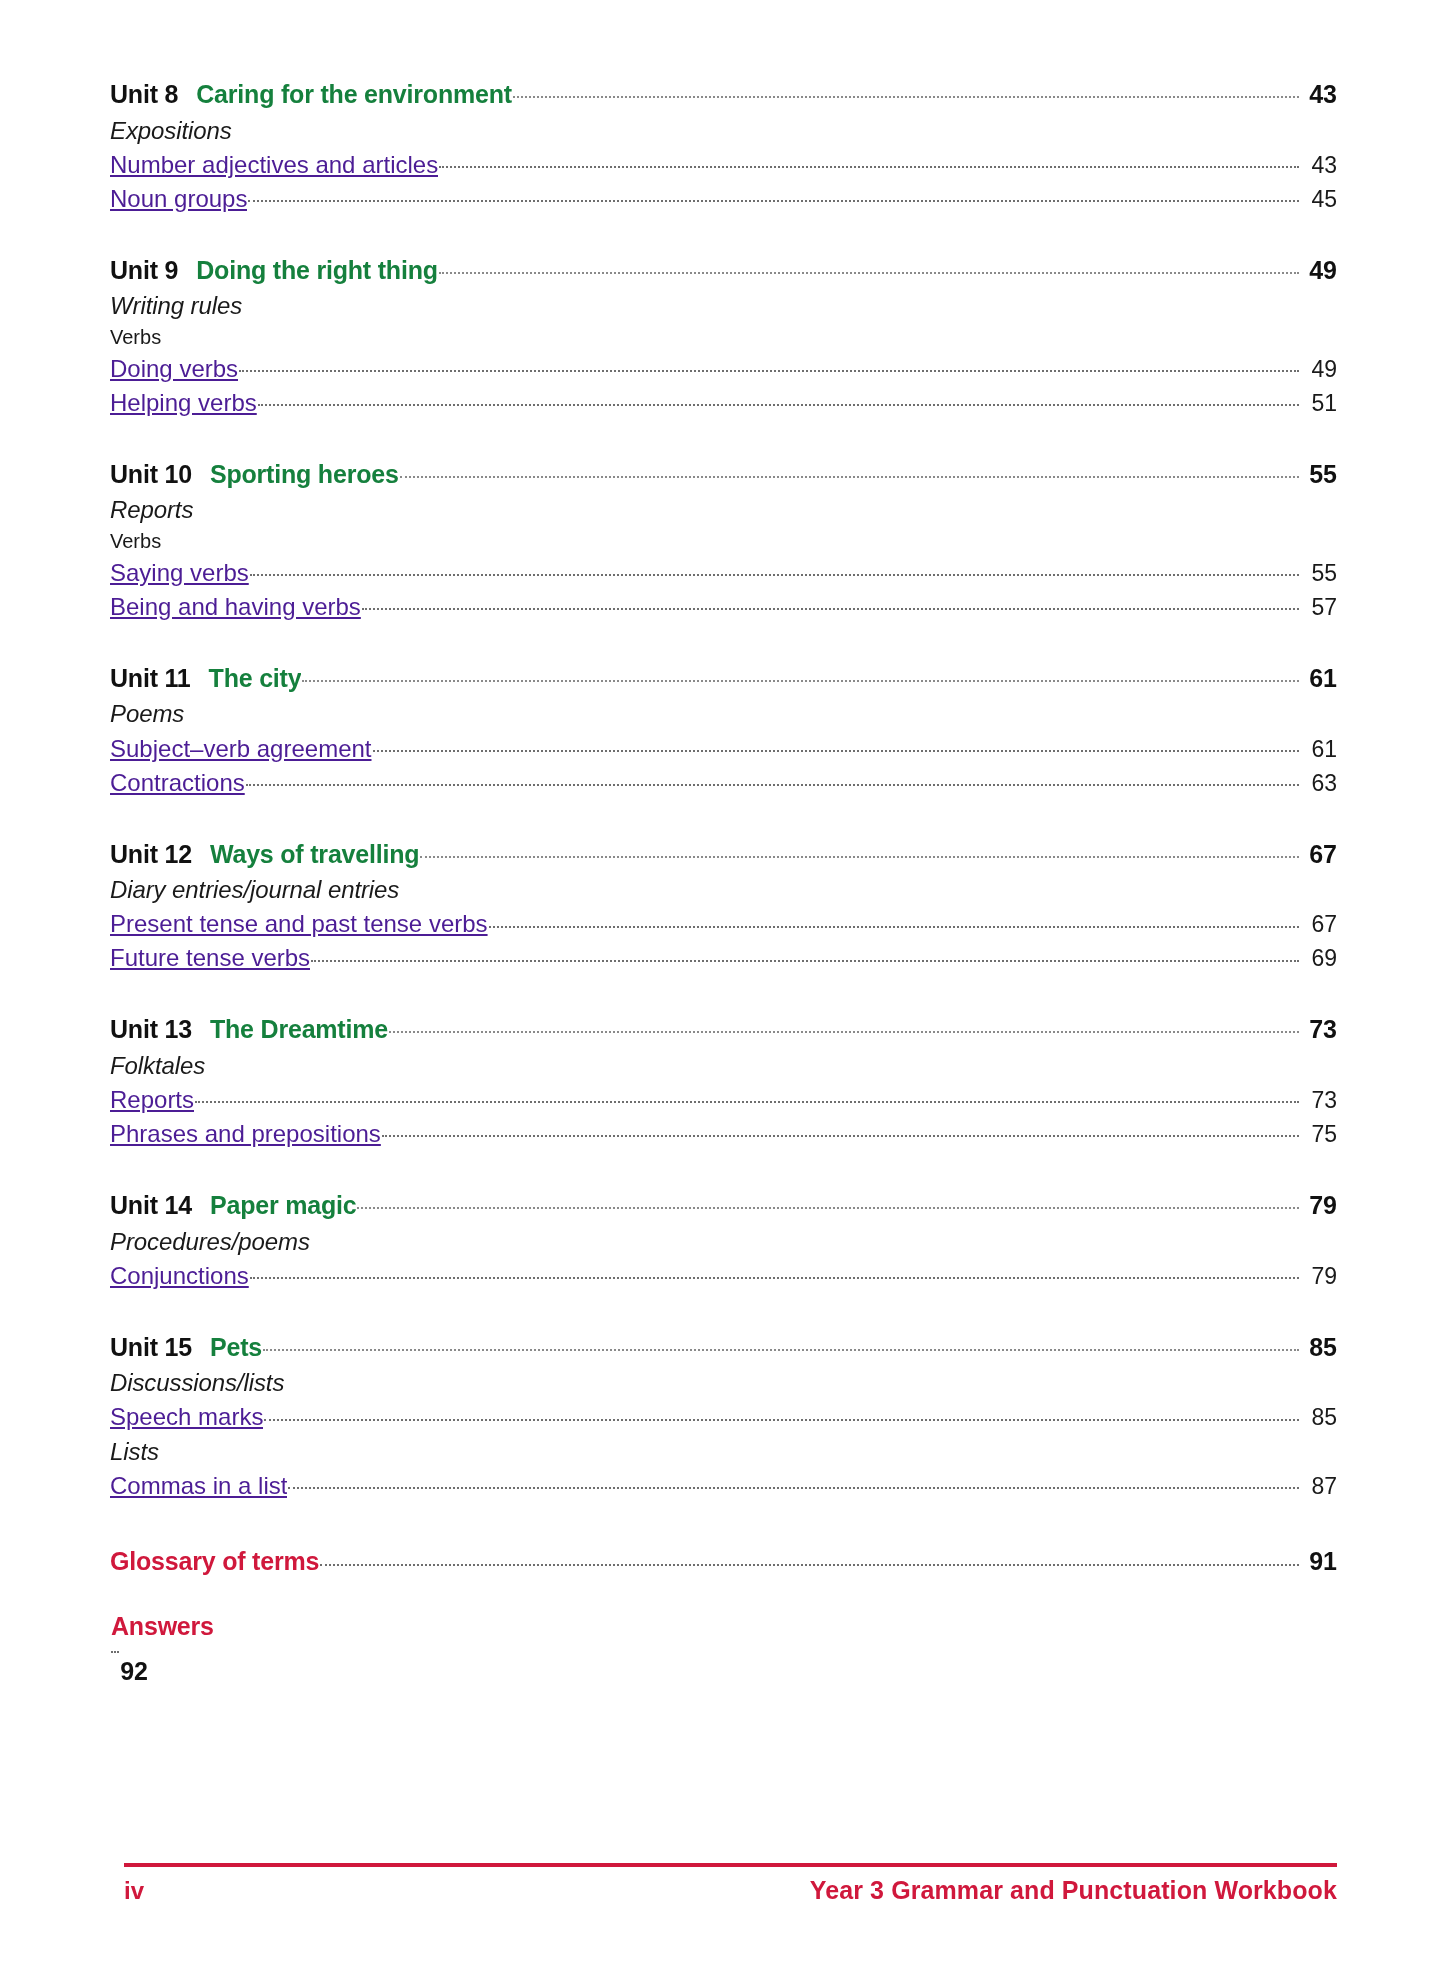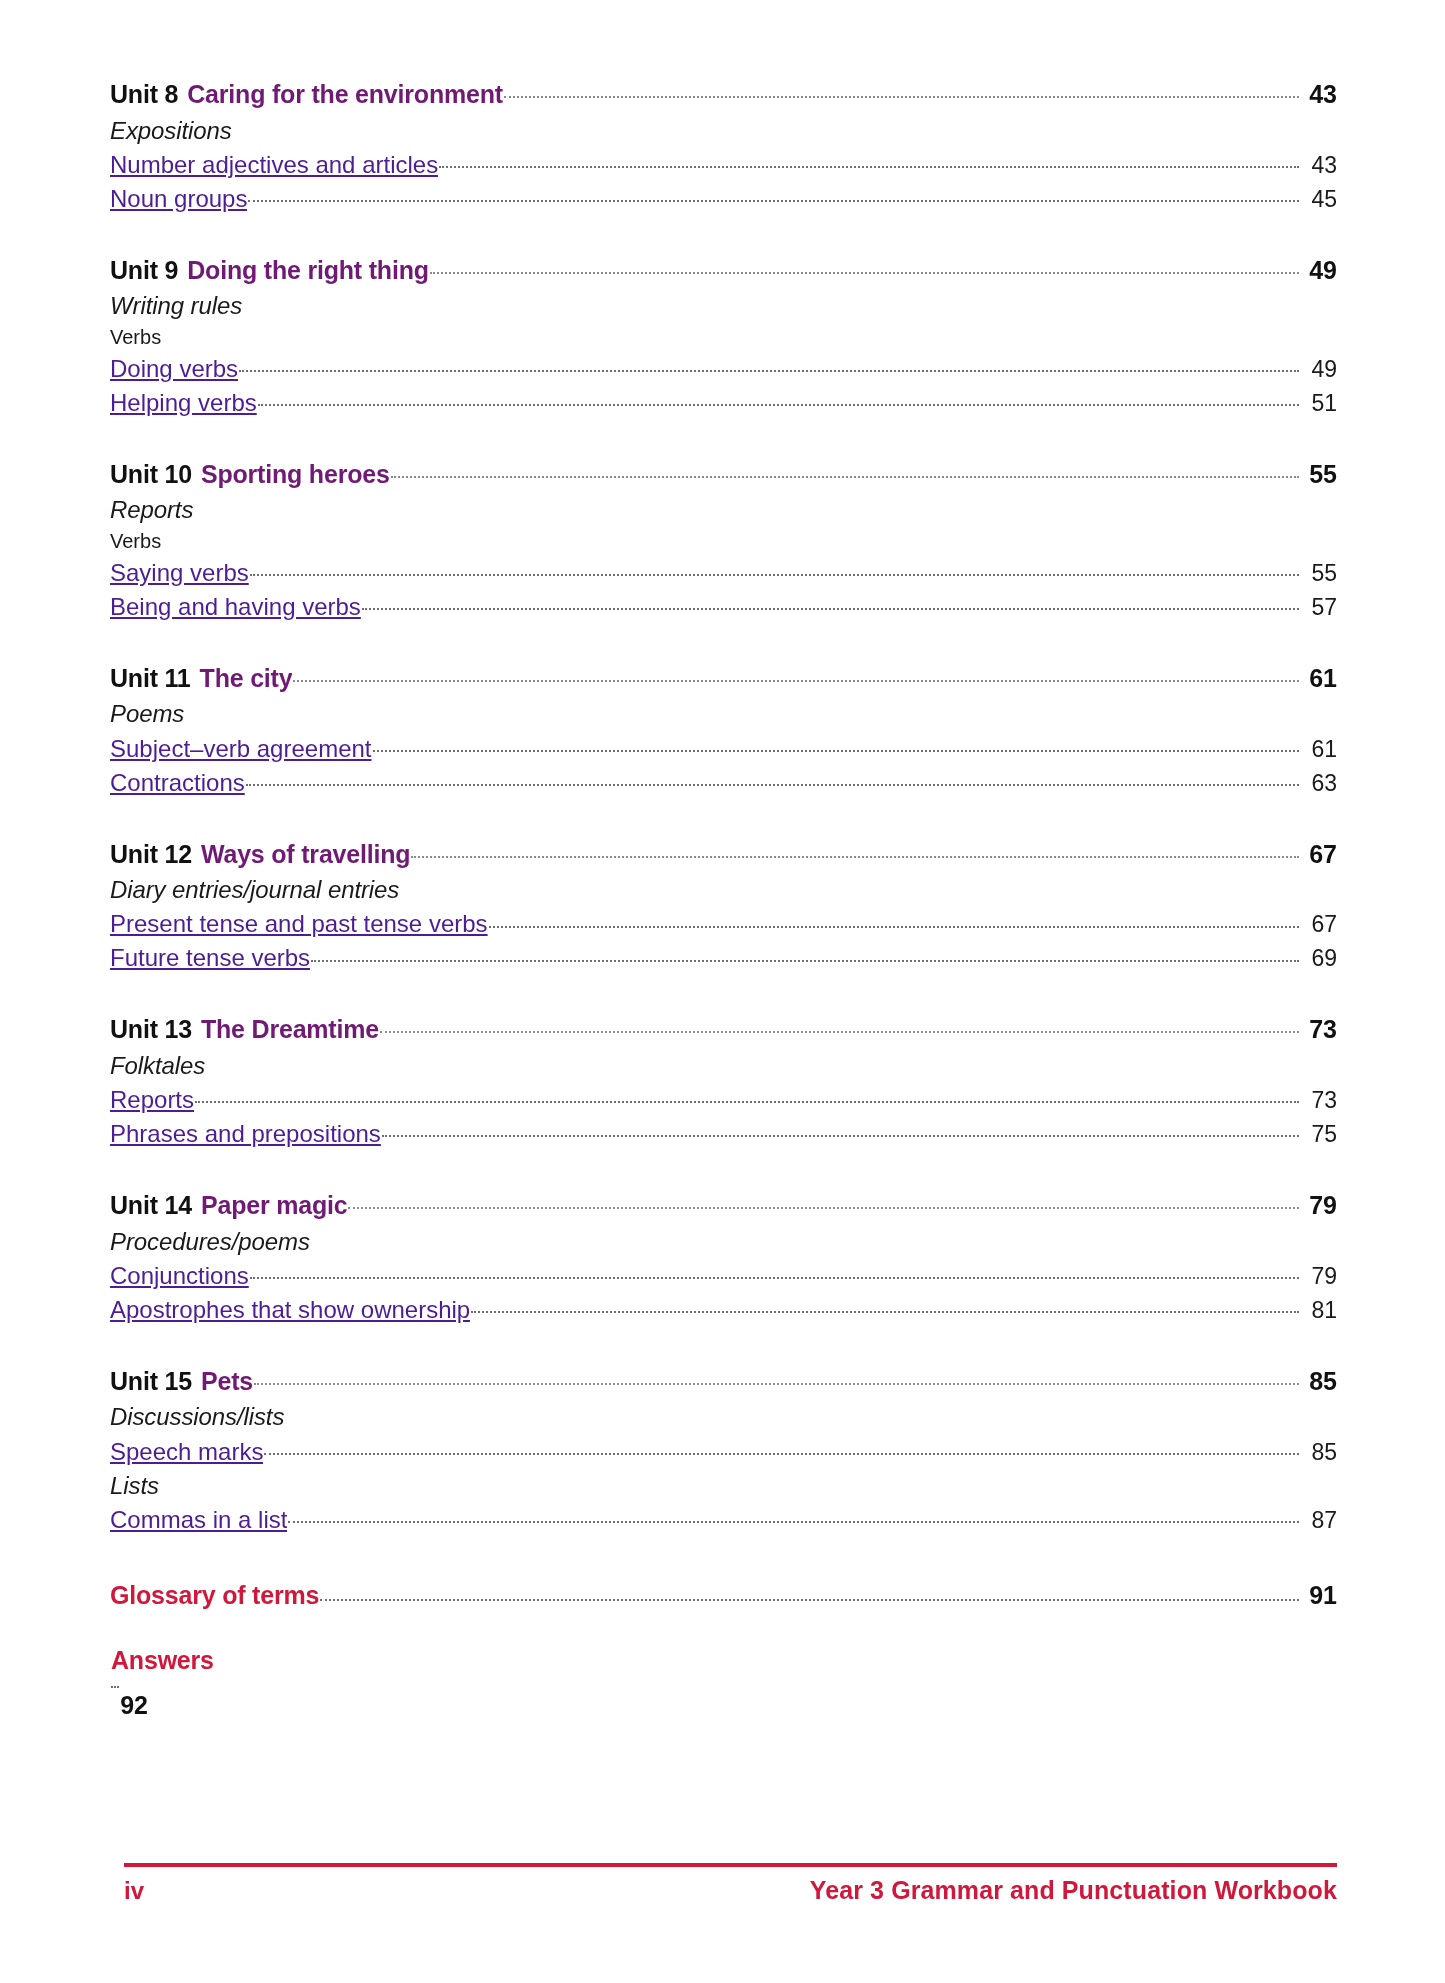--- a/index.html
+++ b/index.html
@@ -79,23 +79,23 @@
   }
   .unit-head .label {
     font-weight: bold;
     letter-spacing: -0.2px;
   }
   .unit-head .unit-no {
     color: #111111;
     font-weight: bold;
   }
   .unit-head .unit-title {
-    color: #701a75;
-    font-weight: bold;
-    margin-left: 9px;
+    color: #15803d;
+    font-weight: bold;
+    margin-left: 18px;
   }
   .unit-head .pnum {
     font-weight: bold;
     color: #111111;
     font-size: 25px;
   }
   .unit-head .leader::after {
     border-bottom-color: #8a8a8a;
   }
 
@@ -293,25 +293,20 @@
           <div class="row unit-head">
             <span class="label"><span class="unit-no">Unit 14</span><span class="unit-title">Paper magic</span></span>
             <span class="leader"></span>
             <span class="pnum">79</span>
           </div>
           <div class="genre">Procedures/poems</div>
           <div class="row topic">
             <span class="label">Conjunctions</span>
             <span class="leader"></span>
             <span class="pnum">79</span>
-          </div>
-          <div class="row topic">
-            <span class="label">Apostrophes that show ownership</span>
-            <span class="leader"></span>
-            <span class="pnum">81</span>
           </div>
         </div>
         <div class="unit-block">
           <div class="row unit-head">
             <span class="label"><span class="unit-no">Unit 15</span><span class="unit-title">Pets</span></span>
             <span class="leader"></span>
             <span class="pnum">85</span>
           </div>
           <div class="genre">Discussions/lists</div>
           <div class="row topic">

